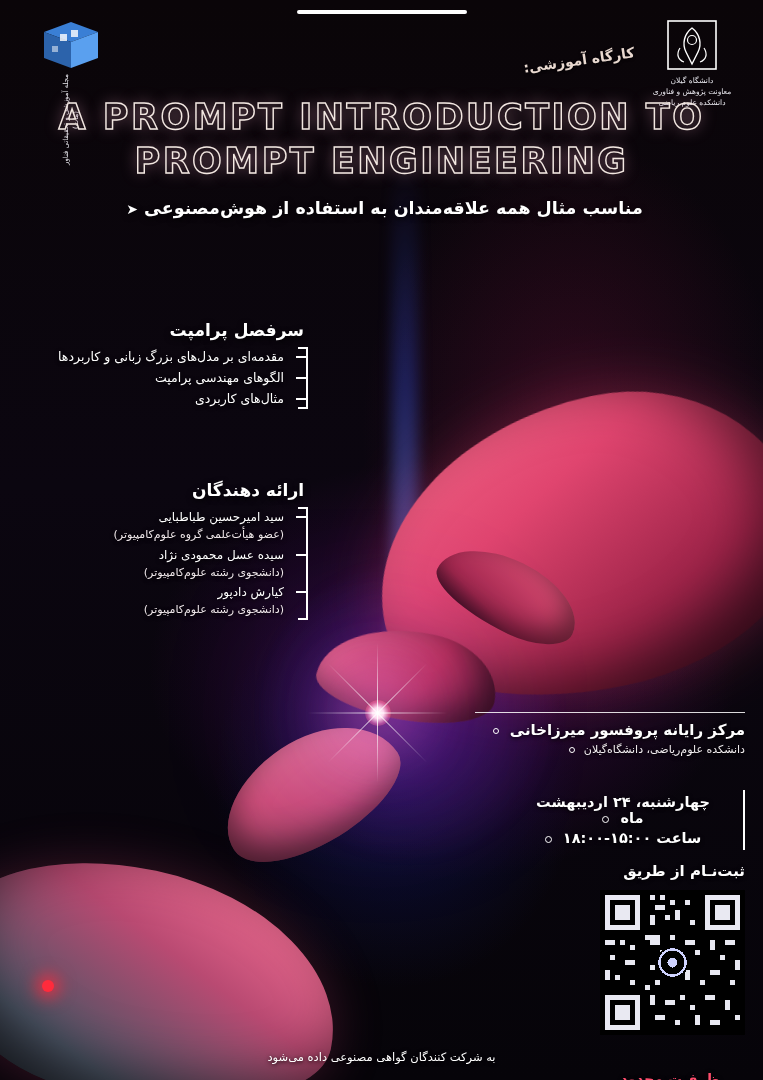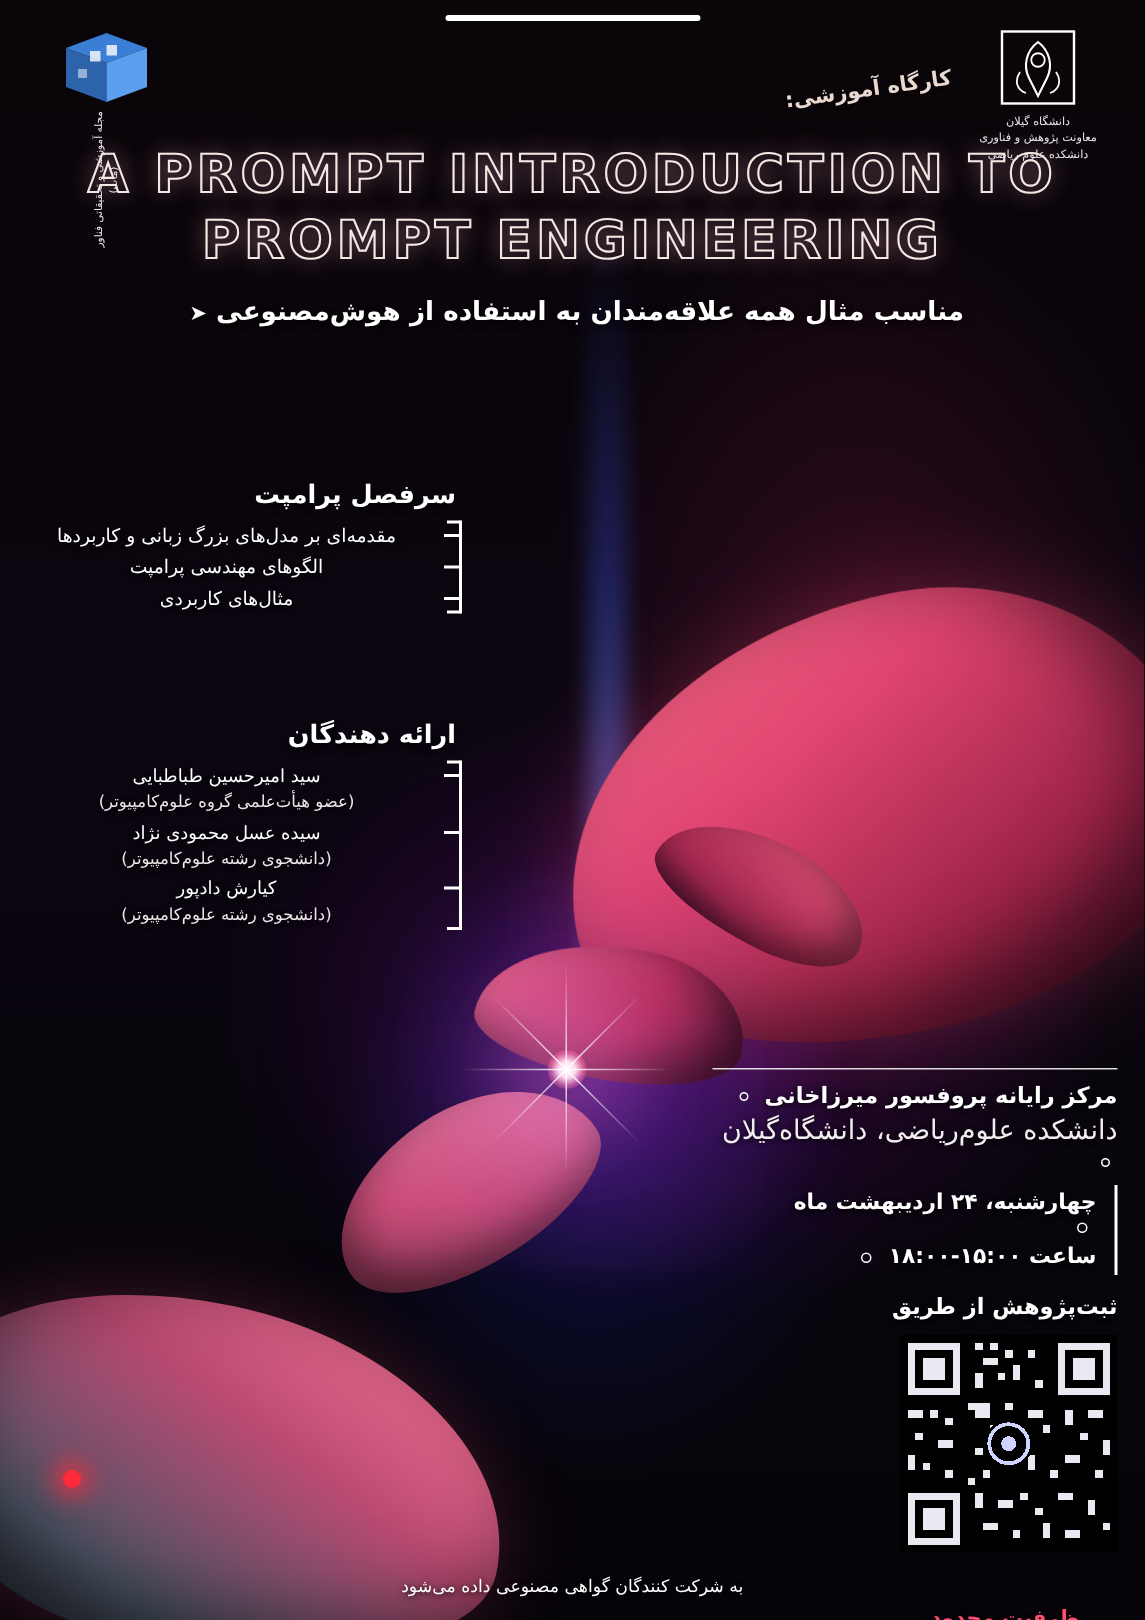--- a/index.html
+++ b/index.html
@@ -159,48 +159,47 @@
   }
   .bracket::before, .bracket::after {
     content: ""; position: absolute; right: -1px; width: 9px; height: 2px; background: #fff;
   }
   .bracket::before { top: 0; }
   .bracket::after { bottom: 0; }
   .item {
     font-size: 12.5px; color: #ffffff; line-height: 1.5;
     position: relative; padding: 1px 10px 1px 0;
     text-shadow: 0 1px 4px rgba(0,0,0,0.95);
-    text-align: center;
   }
   .item .tick {
     position: absolute; right: -12px; top: 9px;
     width: 10px; height: 2px; background: #fff;
   }
   .item.sub { font-size: 11px; color: #efe7ea; padding-top: 0; }
   .item.name { font-weight: normal; font-size: 12px; }
 
   #toc { right: 455px; top: 320px; width: 290px; }
   #presenters { right: 455px; top: 480px; width: 290px; }
 
   
   .info { position: absolute; direction: rtl; text-align: right; }
   #venue { right: 18px; top: 712px; width: 270px; }
   .hr-line { height: 1px; background: #ffffff; opacity: .85; margin-bottom: 8px; }
   .venue-main { font-size: 15px; font-weight: bold; color: #fff; text-shadow: 0 1px 4px #000; }
-  .venue-sub { font-size: 18px; color: #f2eef0; margin-top: 4px; text-shadow: 0 1px 4px #000; }
+  .venue-sub { font-size: 11px; color: #f2eef0; margin-top: 4px; text-shadow: 0 1px 4px #000; }
   .venue-dot {
     display: inline-block; width: 6px; height: 6px; border: 1.5px solid #fff;
     border-radius: 50%; margin-right: 5px; vertical-align: middle;
   }
 
   #datetime {
     right: 18px; top: 790px; width: 230px;
     border-right: 2px solid #fff; padding-right: 12px;
   }
-  #datetime .dt-line { font-size: 14.5px; font-weight: bold; color: #fff; margin: 4px 0; text-shadow: 0 1px 4px #000; }
+  #datetime .dt-line { font-size: 14.5px; font-weight: bold; color: #fff; margin: 4px 16px; text-shadow: 0 1px 4px #000; text-align: center; }
   .circ {
     display: inline-block; width: 7px; height: 7px; border: 1.5px solid #fff;
     border-radius: 50%; margin-right: 6px; vertical-align: middle;
   }
 
   #register { right: 18px; top: 862px; width: 250px; }
   .register-label { font-size: 15px; font-weight: bold; color: #fff; text-shadow: 0 1px 4px #000; }
 
   .qr-wrap { position: absolute; right: 18px; top: 890px; }
   .qr {
@@ -339,21 +338,21 @@
       <span>چهارشنبه، ۲۴ اردیبهشت ماه</span>
       <span class="circ"></span>
     </div>
     <div class="dt-line">
       <span>ساعت ۱۵:۰۰-۱۸:۰۰</span>
       <span class="circ"></span>
     </div>
   </div>
 
   <div class="info" id="register">
-    <div class="register-label">ثبت‌پژوهش از طریق</div>
+    <div class="register-label">ثبت‌نـام از طریق</div>
   </div>
 
   <div class="qr-wrap">
     <svg class="qr" viewBox="0 0 29 29" shape-rendering="crispEdges">
       <rect width="29" height="29" fill="#000"></rect>
       <g fill="#e9e9f2">
         <rect x="1" y="1" width="7" height="7"></rect>
           <rect x="2" y="2" width="5" height="5" fill="#000"></rect>
           <rect x="3" y="3" width="3" height="3"></rect>
         <rect x="21" y="1" width="7" height="7"></rect>

